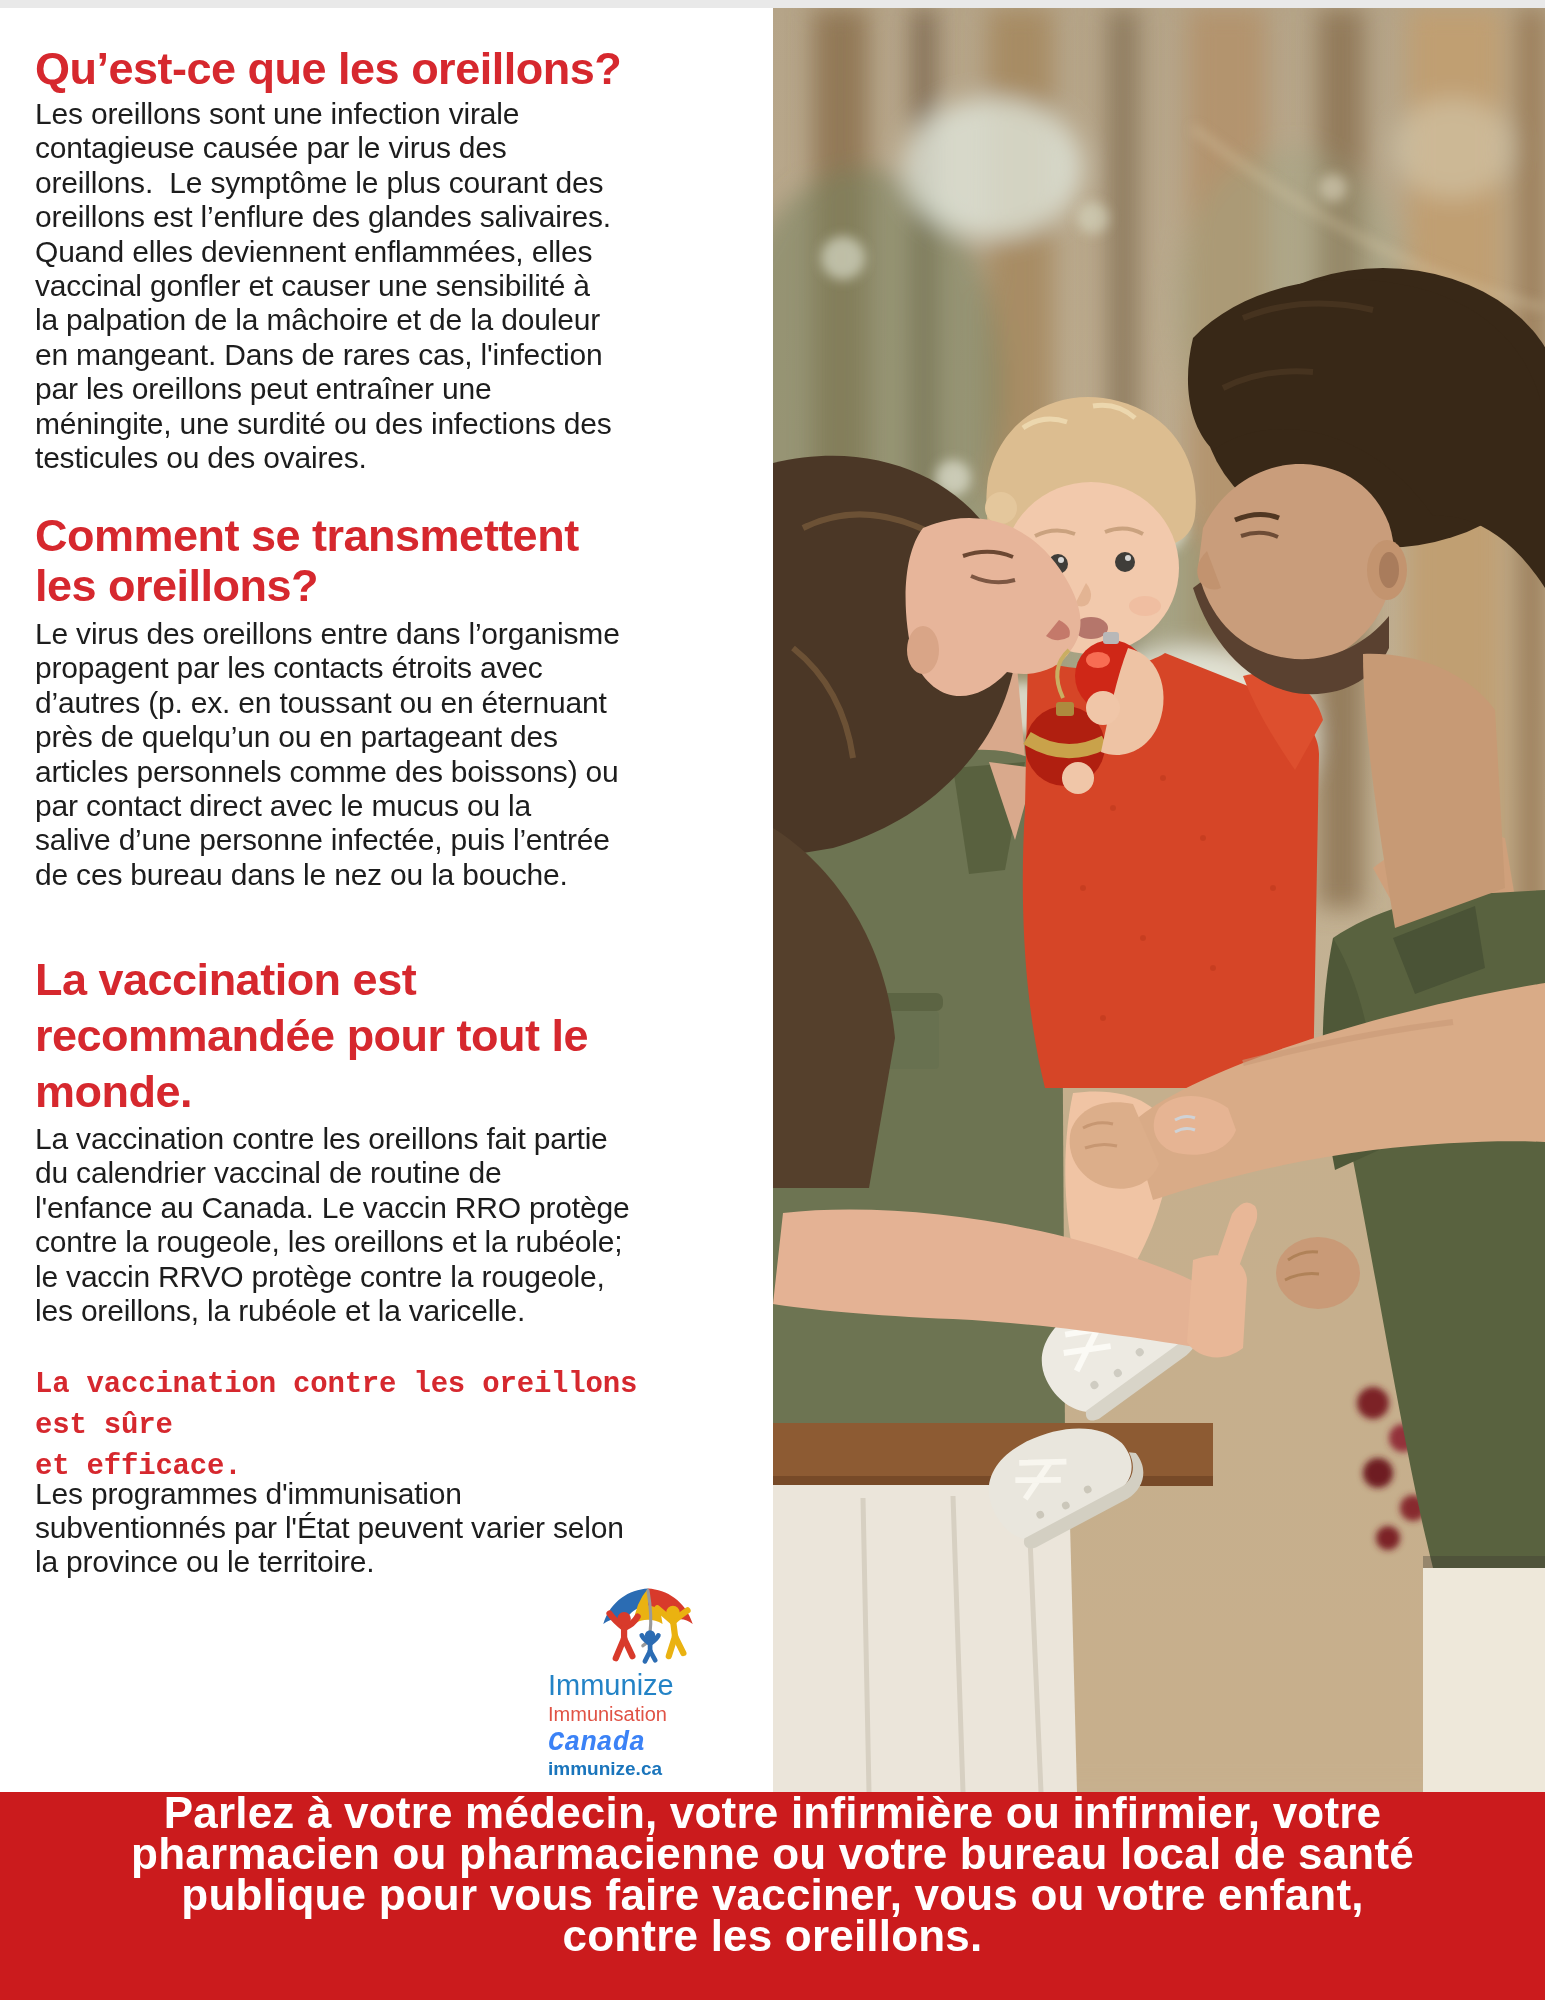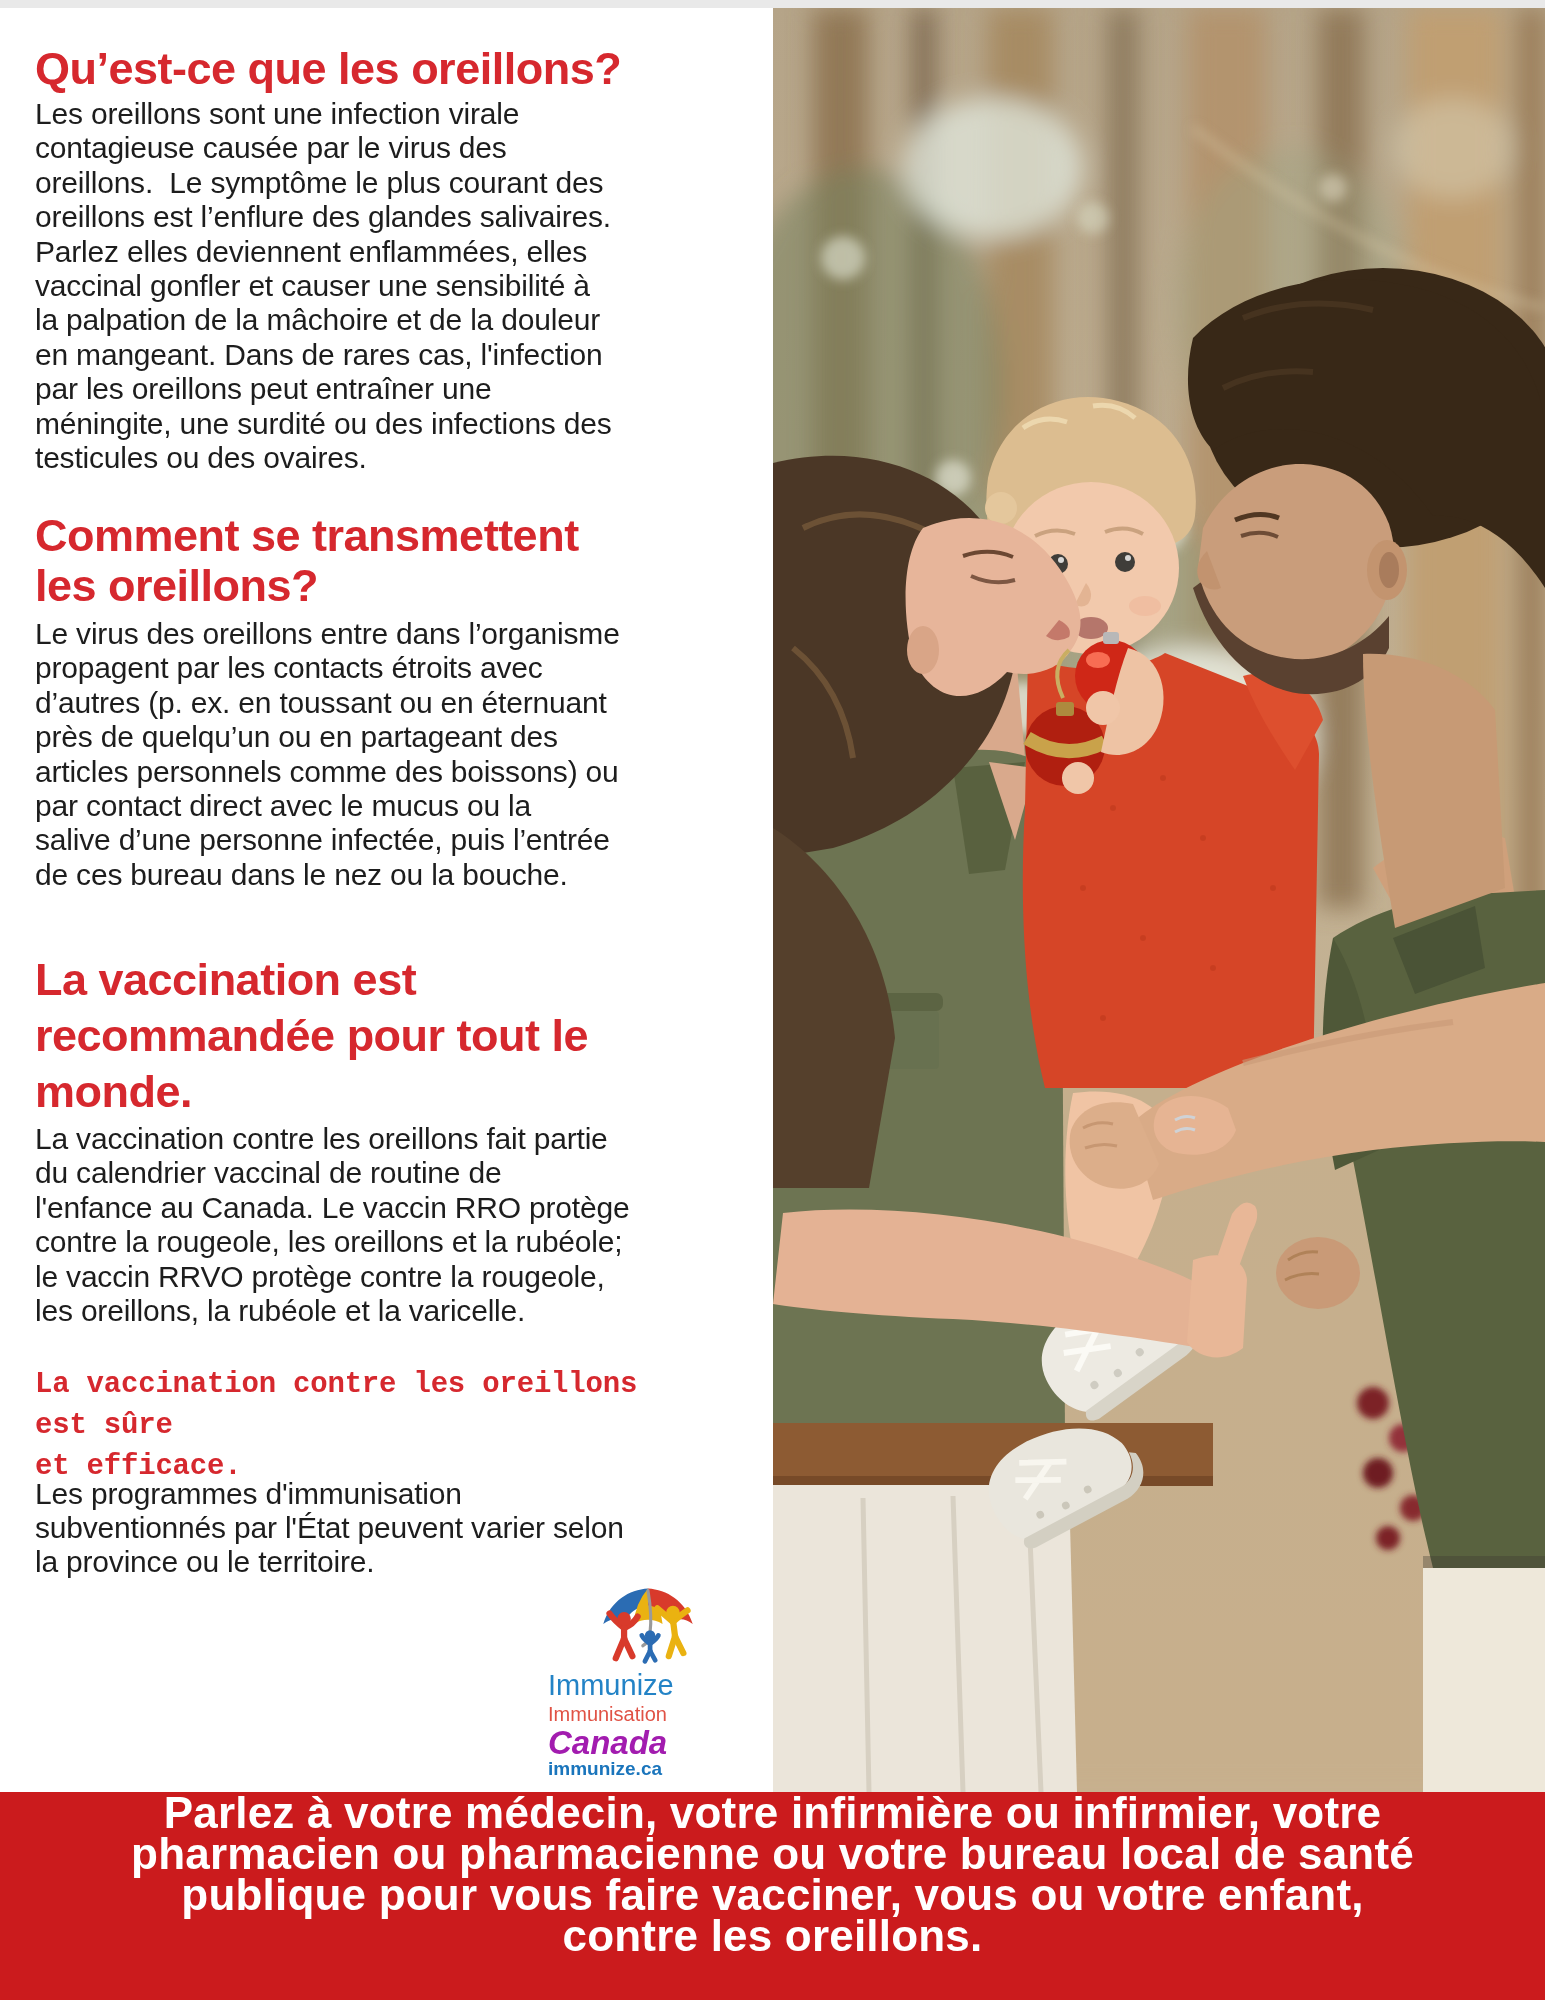--- a/index.html
+++ b/index.html
@@ -24,22 +24,22 @@
   }
   .body-text .ln{white-space:pre-wrap;}
   .emphasis{
     font-size:29px;font-weight:700;color:var(--red);line-height:41px;letter-spacing:-0.2px;font-family:Liberation Mono, monospace;
   }
   .note .ln{line-height:34px;}
   .logo-block{width:200px;}
   .logo-graphic{display:block;margin:0 auto;}
   .logo-immunize{font-size:29px;color:#2383c6;line-height:30px;}
   .logo-immunisation{font-size:20px;color:#e05245;line-height:28px;}
-  .logo-canada{font-family:Liberation Sans, sans-serif;font-style:italic;font-weight:700;
-    font-size:33px;color:#a21caf;line-height:30px;}
+  .logo-canada{font-family:Liberation Mono, monospace;font-style:italic;font-weight:700;
+    font-size:27px;color:#3b82f6;line-height:30px;}
   .logo-url{font-size:19px;font-weight:700;color:#1a75bc;line-height:21px;}
   .photo{left:773px;top:0;width:772px;height:1784px;}
   .photo svg{display:block;}
   .footer-bar{
     left:0;top:1784px;width:1545px;height:216px;background:var(--banner);
     text-align:center;box-sizing:border-box;
   }
   .footer-bar .ln{
     font-size:44px;font-weight:800;color:#ffffff;line-height:41px;letter-spacing:0.2px;
     white-space:pre-wrap;
@@ -50,21 +50,21 @@
 
 <div class="page">
 
   <div class="abs heading" style="left:35px;top:36px;width:720px">Qu’est-ce que les oreillons?</div>
 
   <div class="abs body-text" style="left:35px;top:89px;width:720px">
       <div class="ln">Les oreillons sont une infection virale</div>
       <div class="ln">contagieuse causée par le virus des</div>
       <div class="ln">oreillons.  Le symptôme le plus courant des</div>
       <div class="ln">oreillons est l’enflure des glandes salivaires.</div>
-      <div class="ln">Parlez elles deviennent enflammées, elles</div>
+      <div class="ln">Quand elles deviennent enflammées, elles</div>
       <div class="ln">vaccinal gonfler et causer une sensibilité à</div>
       <div class="ln">la palpation de la mâchoire et de la douleur</div>
       <div class="ln">en mangeant. Dans de rares cas, l'infection</div>
       <div class="ln">par les oreillons peut entraîner une</div>
       <div class="ln">méningite, une surdité ou des infections des</div>
       <div class="ln">testicules ou des ovaires.</div>
     </div>
 
   <div class="abs heading" style="left:35px;top:503px;width:620px">
       <div class="ln">Comment se transmettent</div>

